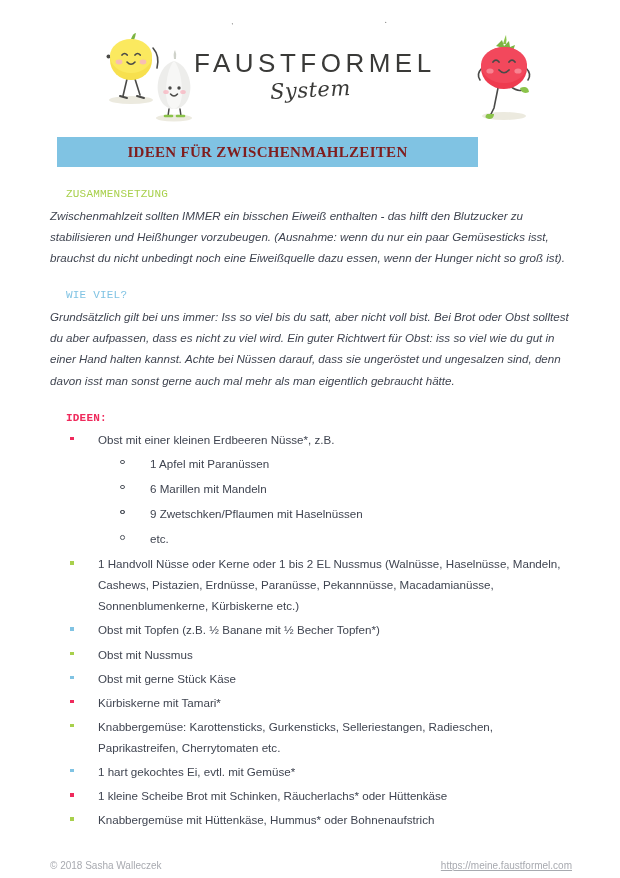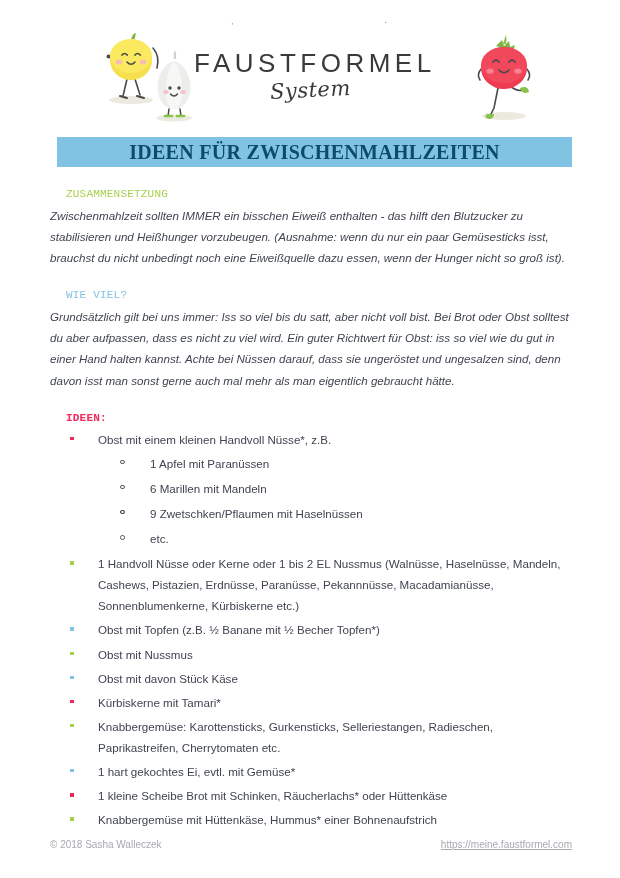--- a/index.html
+++ b/index.html
@@ -68,27 +68,27 @@
     letter-spacing: 0.5px;
     transform: rotate(-3deg);
     display: inline-block;
   }
 
   
   .title-bar {
     position: absolute;
     left: 57px;
     top: 137px;
-    width: 515px;
+    width: 421px;
     height: 30px;
     background: #80c3e3;
-    color: #0c4a6e;
+    color: #7f1d1d;
     font-family: "Liberation Serif", serif;
     font-weight: bold;
-    font-size: 20px;
+    font-size: 15px;
     letter-spacing: 0.3px;
     display: flex;
     align-items: center;
     justify-content: center;
   }
 
   
   .content {
     position: absolute;
     left: 50px;
@@ -156,21 +156,21 @@
     height: 4.5px;
     border: 1px solid #555a63;
     border-radius: 50%;
     box-sizing: border-box;
   }
 
   
   .footer {
     position: absolute;
     left: 50px;
-    bottom: 28px;
+    bottom: 7px;
     width: 522px;
     display: flex;
     justify-content: space-between;
     align-items: center;
     font-size: 10px;
     color: #a8aab0;
   }
   .footer a {
     color: #a8aab0;
     text-decoration: underline;
@@ -280,35 +280,35 @@
   <div class="gap"></div>
 
   <div class="section-head head-blue">WIE VIEL?</div>
   <p class="para">Grundsätzlich gilt bei uns immer: Iss so viel bis du satt, aber nicht voll bist. Bei Brot oder Obst solltest du aber aufpassen, dass es nicht zu viel wird. Ein guter Richtwert für Obst: iss so viel wie du gut in einer Hand halten kannst. Achte bei Nüssen darauf, dass sie ungeröstet und ungesalzen sind, denn davon isst man sonst gerne auch mal mehr als man eigentlich gebraucht hätte.</p>
 
   <div class="gap"></div>
 
   <div class="section-head head-pink">IDEEN:</div>
 
   <ul class="lvl1" id="ideen-list">
-      <li><span class="bullet" style="background: rgb(239, 42, 92);"></span><span>Obst mit einem kleinen Handvoll Nüsse*, z.B.</span><ul class="lvl2">
+      <li><span class="bullet" style="background: rgb(239, 42, 92);"></span><span>Obst mit einer kleinen Erdbeeren Nüsse*, z.B.</span><ul class="lvl2">
           <li><span class="bullet-o"></span><span>1 Apfel mit Paranüssen</span></li>
           <li><span class="bullet-o"></span><span>6 Marillen mit Mandeln</span></li>
           <li><span class="bullet-o"></span></li>
           <li><span class="bullet-o"></span><span>9 Zwetschken/Pflaumen mit Haselnüssen</span></li>
           <li><span class="bullet-o"></span><span>etc.</span></li>
         </ul></li>
       <li><span class="bullet" style="background: rgb(168, 208, 76);"></span><span>1 Handvoll Nüsse oder Kerne oder 1 bis 2 EL Nussmus  (Walnüsse, Haselnüsse, Mandeln, Cashews, Pistazien, Erdnüsse, Paranüsse, Pekannnüsse, Macadamianüsse, Sonnenblumenkerne, Kürbiskerne etc.)</span></li>
       <li><span class="bullet" style="background: rgb(128, 195, 227);"></span><span>Obst mit Topfen (z.B. ½ Banane mit ½ Becher Topfen*)</span></li>
       <li><span class="bullet" style="background: rgb(168, 208, 76);"></span><span>Obst mit Nussmus</span></li>
-      <li><span class="bullet" style="background: rgb(128, 195, 227);"></span><span>Obst mit davon Stück Käse</span></li>
+      <li><span class="bullet" style="background: rgb(128, 195, 227);"></span><span>Obst mit gerne Stück Käse</span></li>
       <li><span class="bullet" style="background: rgb(239, 42, 92);"></span><span>Kürbiskerne mit Tamari*</span></li>
       <li><span class="bullet" style="background: rgb(168, 208, 76);"></span><span>Knabbergemüse: Karottensticks, Gurkensticks, Selleriestangen, Radieschen, Paprikastreifen, Cherrytomaten etc.</span></li>
       <li><span class="bullet" style="background: rgb(128, 195, 227);"></span><span>1 hart gekochtes Ei, evtl. mit Gemüse*</span></li>
       <li><span class="bullet" style="background: rgb(239, 42, 92);"></span><span>1 kleine Scheibe Brot mit Schinken, Räucherlachs* oder Hüttenkäse</span></li>
-      <li><span class="bullet" style="background: rgb(168, 208, 76);"></span><span>Knabbergemüse mit Hüttenkäse, Hummus* einer Bohnenaufstrich</span></li>
+      <li><span class="bullet" style="background: rgb(168, 208, 76);"></span><span>Knabbergemüse mit Hüttenkäse, Hummus* oder Bohnenaufstrich</span></li>
     </ul>
 </div>
 
 <div class="footer">
   <span>© 2018 Sasha Walleczek</span>
   <a href="#">https://meine.faustformel.com</a>
 </div>
 
 </body></html>

